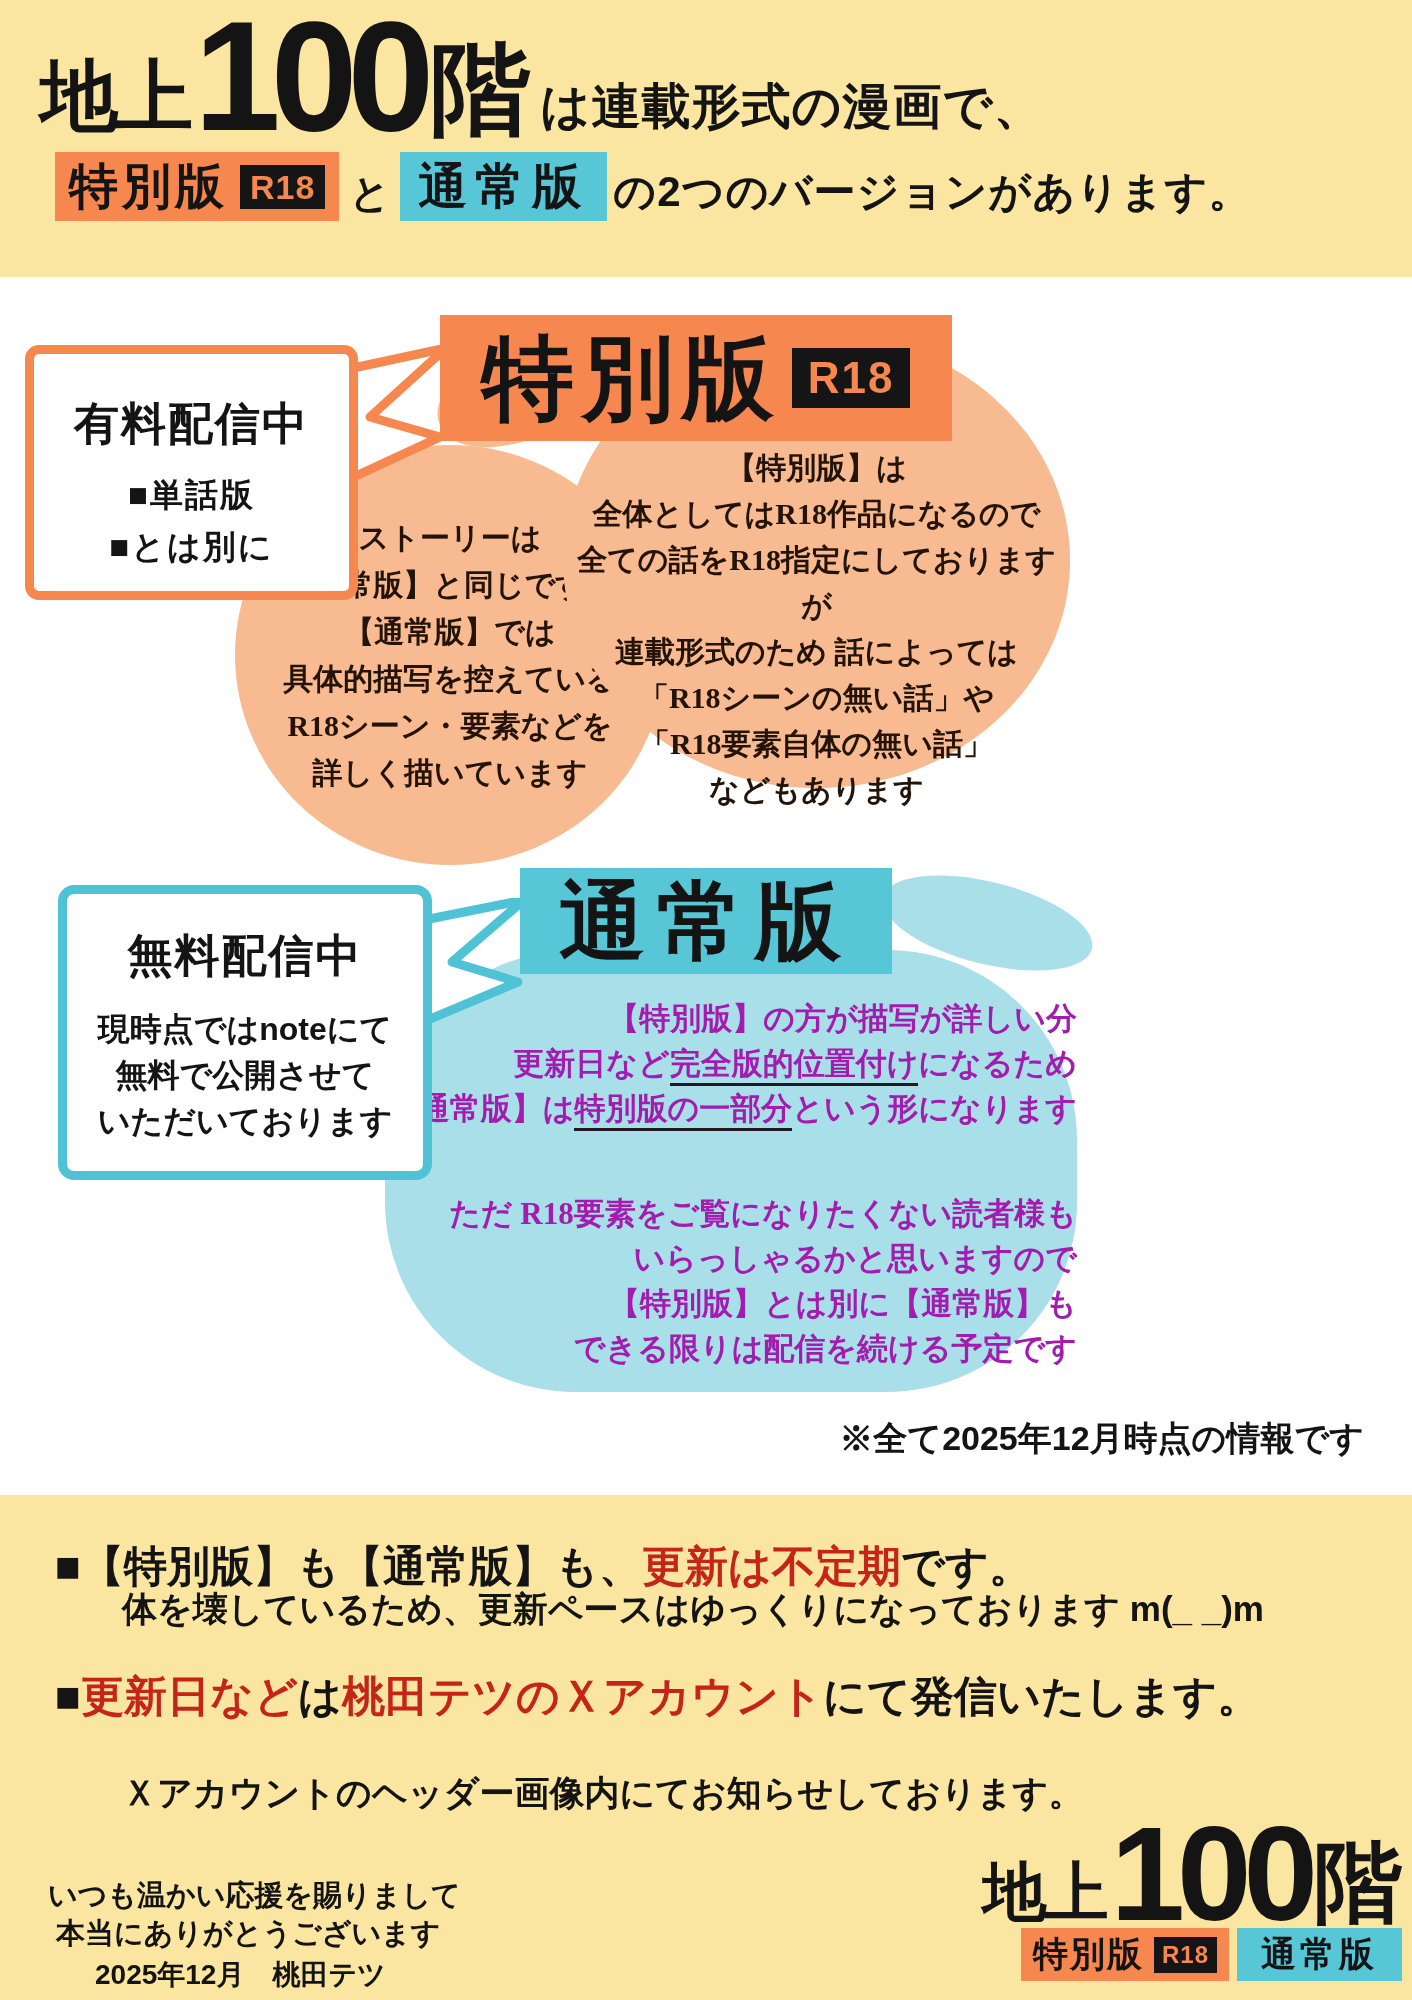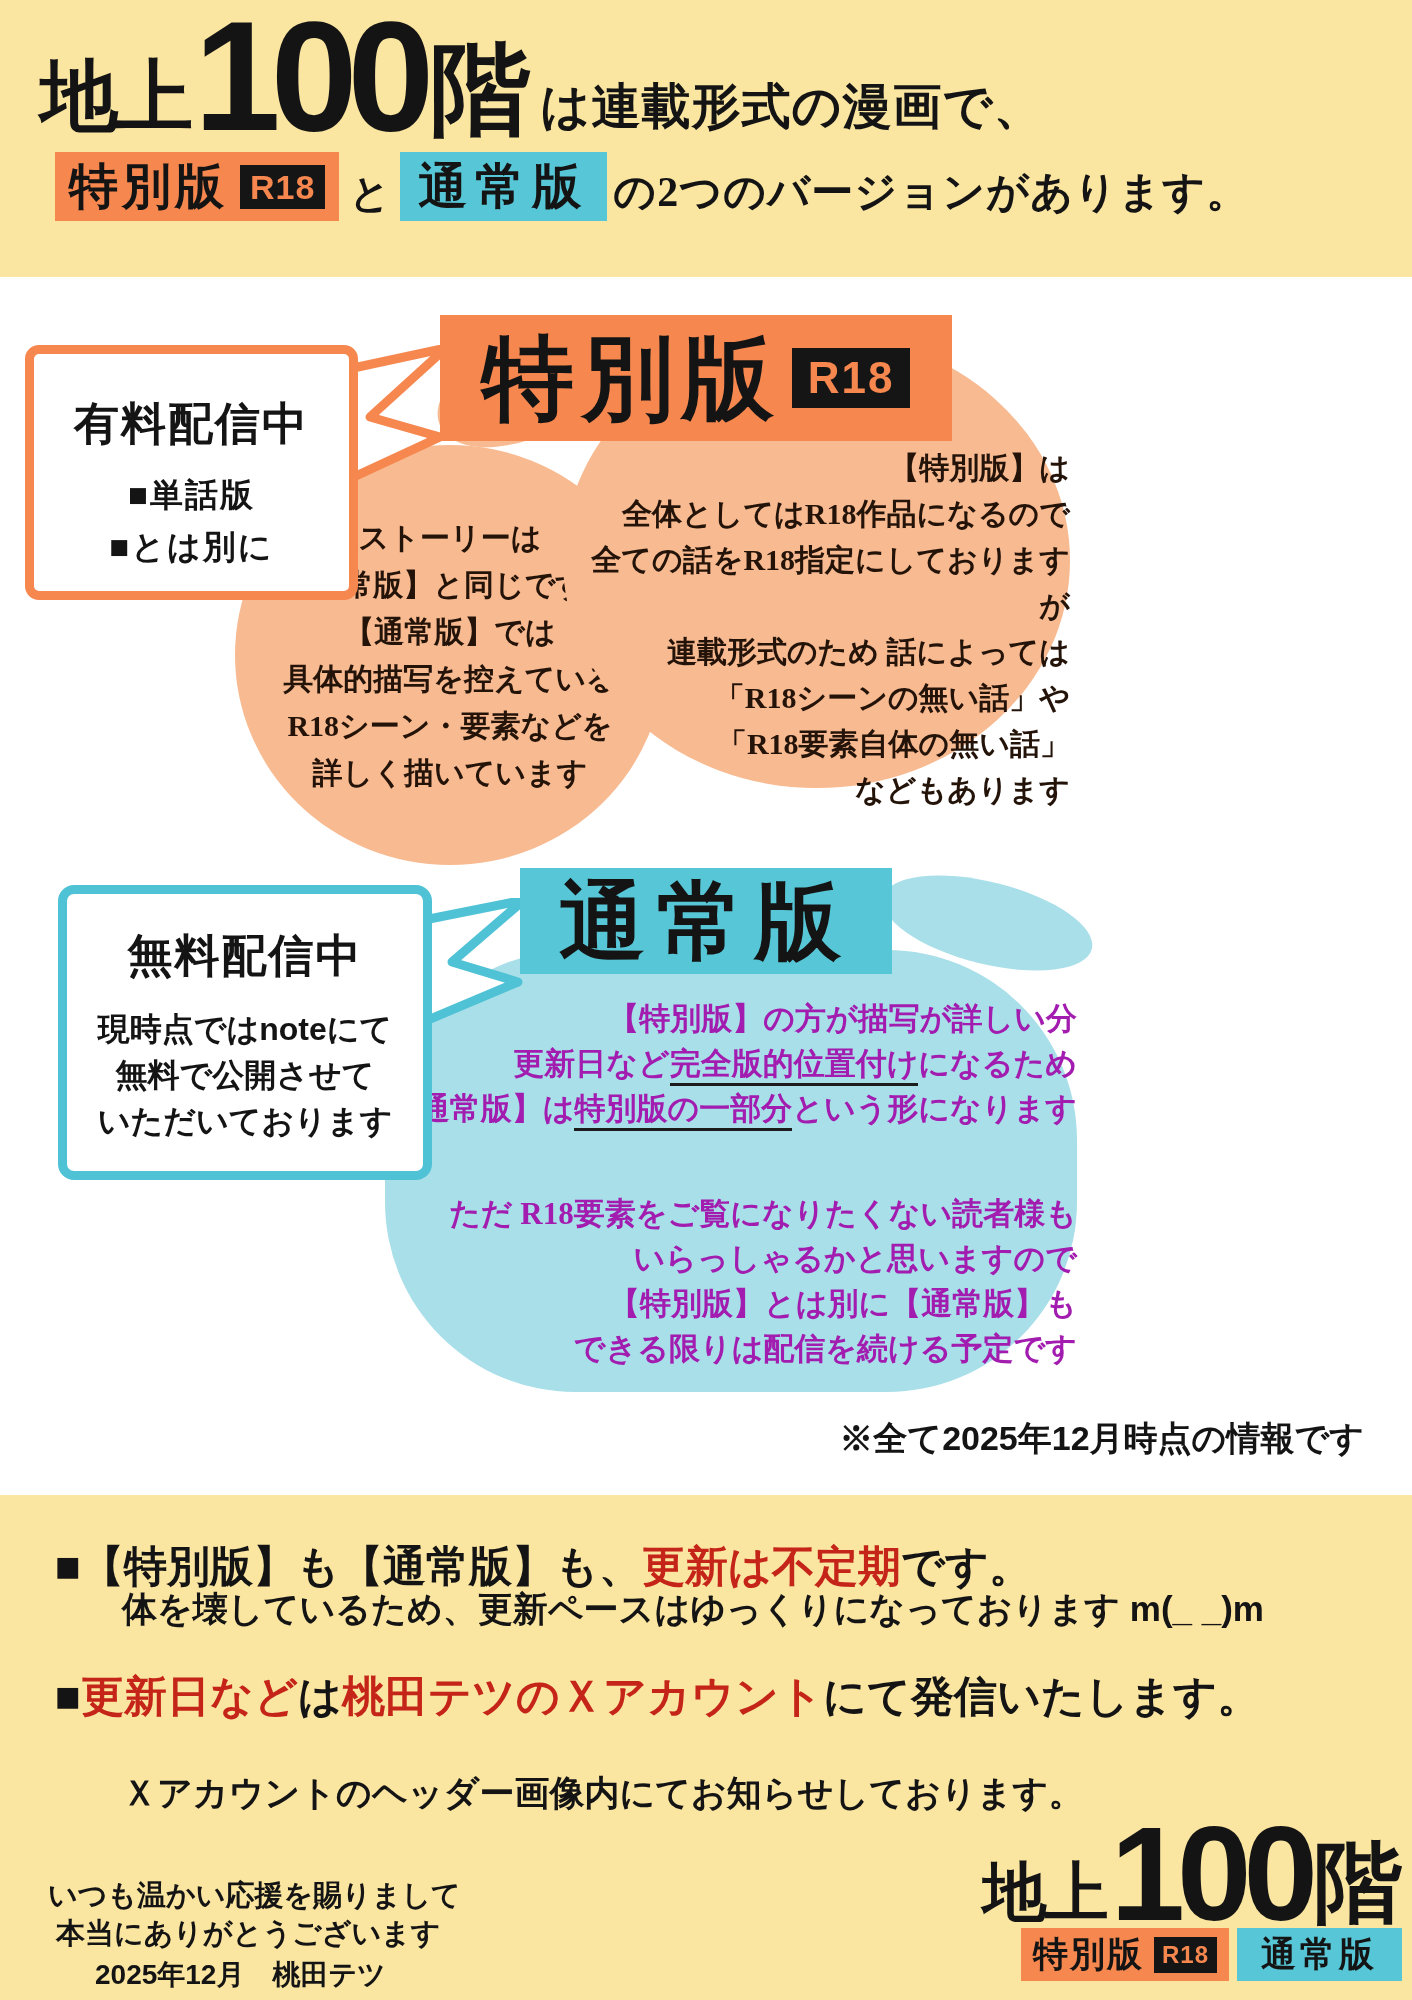--- a/index.html
+++ b/index.html
@@ -1,19 +1,19 @@
 <!DOCTYPE html>
 <html><head>
 <meta charset="utf-8">
 <style>
   html,body{margin:0;padding:0;background:#e8e8e8;}
   .page{position:relative;width:1412px;height:2000px;background:#ffffff;overflow:hidden;
         font-family:"Liberation Sans",sans-serif;color:#141414;}
   .abs{position:absolute;}
-  .mincho{font-family:Liberation Serif, serif;}
+  .mincho{font-family:Liberation Sans, sans-serif;}
   .pre{white-space:pre-line;}
   .red{color:#c52418;}
   .ul{border-bottom:3px solid #1c1c1c;padding-bottom:2px;}
 
   
   .sec-top{top:0;left:0;width:1412px;height:277px;background:#fae5a1;}
   .intro-logo{left:40px;top:14px;display:flex;align-items:flex-end;}
   .t-chi{font-size:78px;font-weight:900;line-height:1;letter-spacing:-3px;padding-bottom:4px;}
   .t-100{font-size:156px;font-weight:900;line-height:0.8;letter-spacing:-10px;padding:0 6px 0 4px;}
   .t-kai{font-size:100px;font-weight:900;line-height:1;}
@@ -24,21 +24,21 @@
   .hl-blue{background:#57c7d7;color:#141414;font-weight:900;font-size:49px;line-height:1;
            padding:10px 18px;letter-spacing:8px;}
   .chip{background:#151515;color:#f6874f;font-weight:800;font-size:34px;line-height:1;
         padding:5px 10px;margin-left:12px;letter-spacing:1px;}
   .conn{font-size:40px;font-weight:700;margin:14px 10px 0 10px;}
   .l2-suffix{font-size:42px;font-weight:700;margin:10px 0 0 6px;letter-spacing:1px;}
 
   
   .bubble{background:#f8ba90;border-radius:50%;z-index:1;text-align:center;color:#241309;}
   .bubble-left{left:235px;top:445px;width:430px;height:420px;display:flex;align-items:center;justify-content:center;}
-  .bubble-right{left:563px;top:333px;width:507px;height:455px;text-align:right;}
+  .bubble-right{left:563px;top:333px;width:507px;height:455px;}
   .bubble p{margin:0;font-family:"Liberation Serif",serif;font-weight:700;}
   .bl-text{font-size:30px;line-height:47px;}
   .br-text{font-size:30px;line-height:46px;padding-top:112px;}
   .swoosh-o{left:432px;top:338px;width:185px;height:100px;background:#f8ba90;border-radius:50%;
             transform:rotate(-24deg);z-index:2;}
   .hdr-special{left:440px;top:315px;width:512px;height:126px;background:#f6874f;z-index:6;
                display:flex;align-items:center;justify-content:center;}
   .hdr-text{font-size:92px;font-weight:900;line-height:1;letter-spacing:8px;}
   .hdr-chip{background:#151515;color:#f6874f;font-size:44px;font-weight:800;line-height:1;
             padding:8px 16px;margin-left:10px;letter-spacing:2px;}

